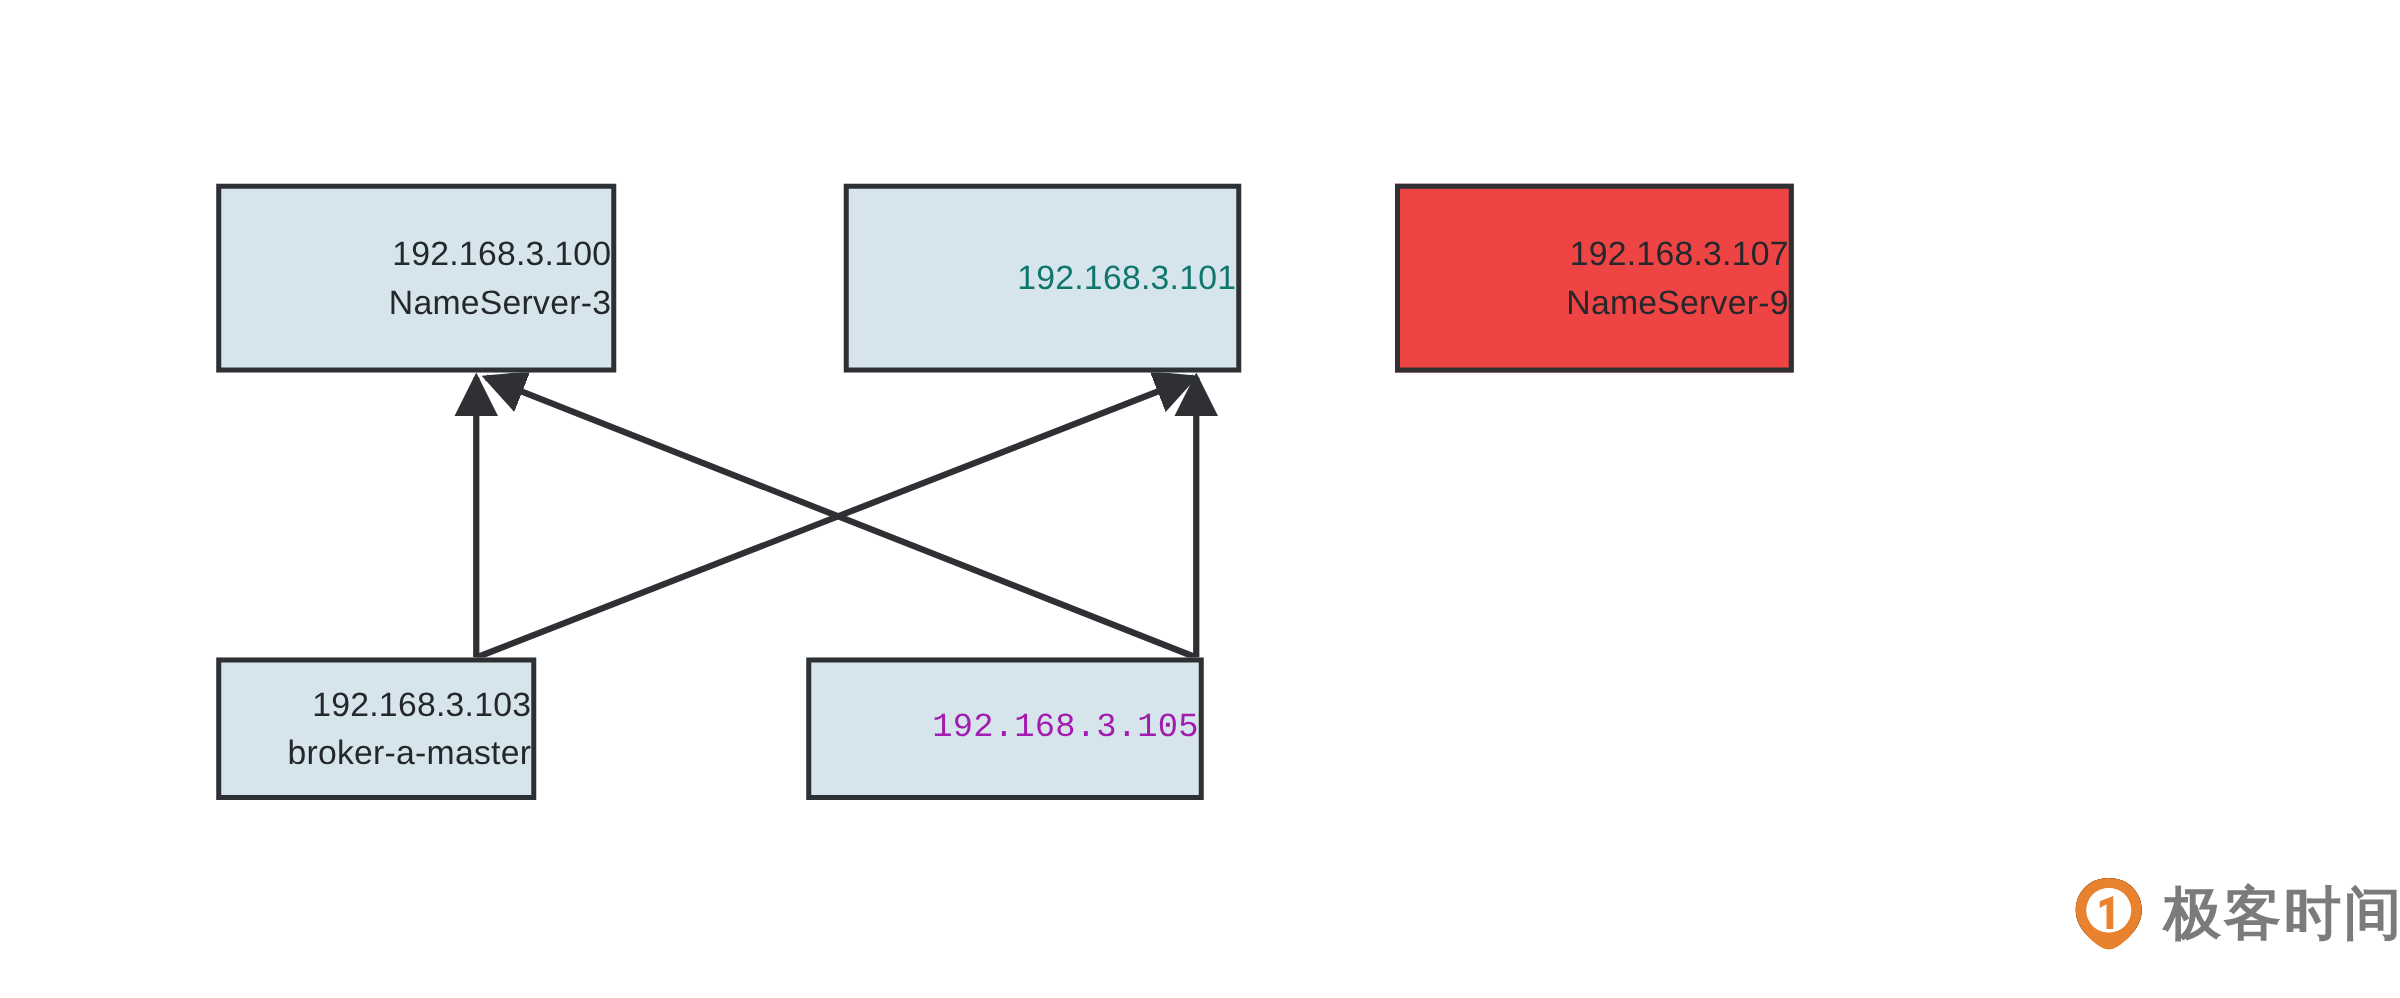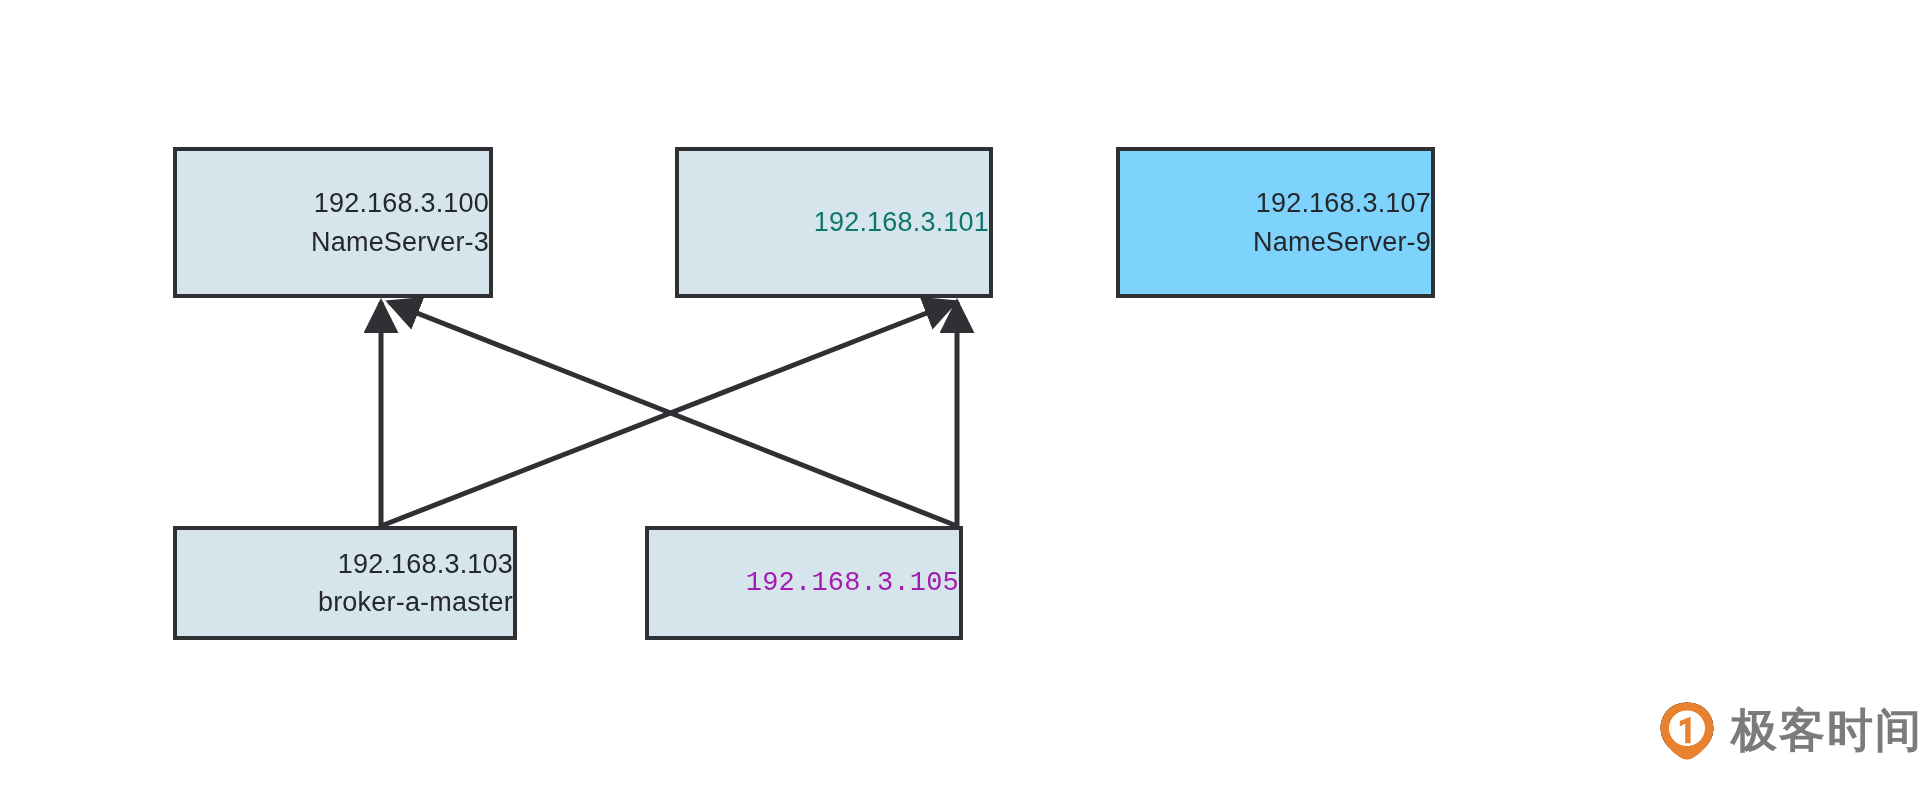--- a/index.html
+++ b/index.html
@@ -94,26 +94,26 @@
 
   <div class="node" style="left: 150px; top: 147px; width: 320px; height: 151px; background: rgb(214, 229, 236); border-color: rgb(46, 48, 52); color: rgb(36, 40, 44);">
     <span class="line1">192.168.3.100</span>
     <span class="line2">NameServer-3</span>
   </div>
 
   <div class="node" style="left: 652px; top: 147px; width: 318px; height: 151px; background: rgb(214, 229, 236); border-color: rgb(46, 48, 52); color: #0f766e;">
     <span class="line1">192.168.3.101</span>
   </div>
 
-  <div class="node" style="left: 1093px; top: 147px; width: 319px; height: 151px; background: #7dd3fc; border-color: rgb(46, 48, 52); color: rgb(36, 40, 44);">
+  <div class="node" style="left: 1093px; top: 147px; width: 319px; height: 151px; background: #ef4444; border-color: rgb(46, 48, 52); color: rgb(36, 40, 44);">
     <span class="line1">192.168.3.107</span>
     <span class="line2">NameServer-9</span>
   </div>
 
-  <div class="node" style="left: 150px; top: 526px; width: 344px; height: 114px; background: rgb(214, 229, 236); border-color: rgb(46, 48, 52); color: rgb(36, 40, 44);">
+  <div class="node" style="left: 150px; top: 526px; width: 256px; height: 114px; background: rgb(214, 229, 236); border-color: rgb(46, 48, 52); color: rgb(36, 40, 44);">
     <span class="line1">192.168.3.103</span>
     <span class="line2">broker-a-master</span>
   </div>
 
   <div class="node" style="left: 622px; top: 526px; width: 318px; height: 114px; background: rgb(214, 229, 236); border-color: rgb(46, 48, 52); color: #a21caf; font-family: Liberation Mono, monospace;">
     <span class="line1">192.168.3.105</span>
   </div>
 
   <div id="watermark" style="left: 1657px; top: 700px;">
     <svg class="wm-logo" viewBox="0 0 100 100" xmlns="http://www.w3.org/2000/svg">

